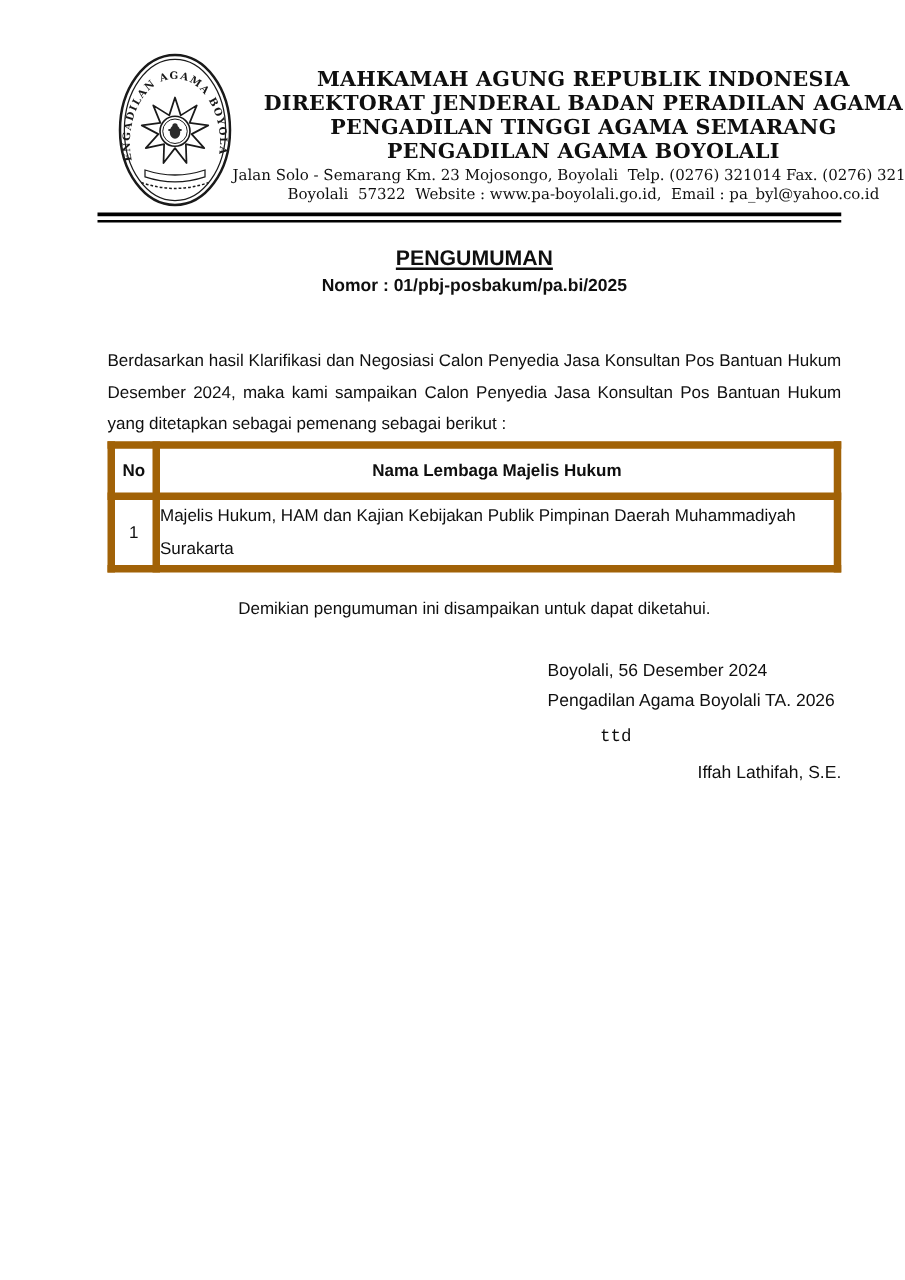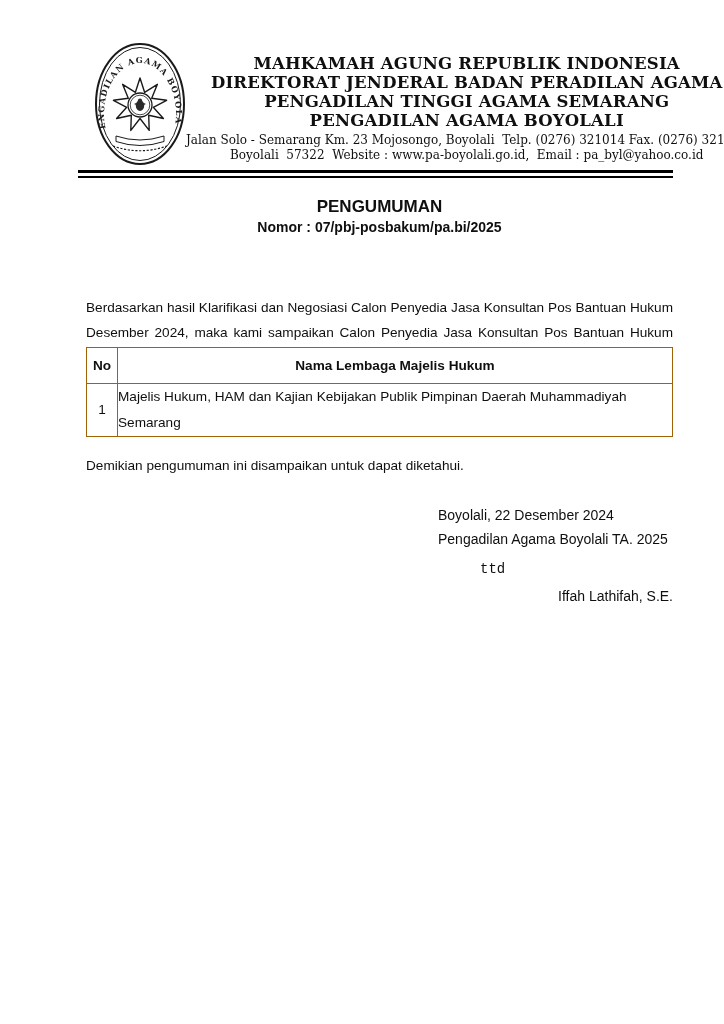--- a/index.html
+++ b/index.html
@@ -40,52 +40,53 @@
     height:2.5px;
     border-top:3.5px solid #000;
     border-bottom:2px solid #000;
   }
 
   
   .title-block { margin-top:20px; text-align:center; }
   .doc-title {
     display:inline-block;
     font-size:17px; font-weight:bold; line-height:17px;
+    text-decoration:underline;
     text-decoration-thickness:2px;
     text-underline-offset:2px;
   }
   .doc-number { margin-top:4px; font-size:14px; font-weight:bold; line-height:15px; }
 
   
-  .paragraph { margin-top:60px; font-size:13.6px; }
+  .paragraph { margin-top:40px; font-size:13.6px; }
   .jline { line-height:25px; text-align:justify; text-align-last:justify; white-space:normal; }
   .jline.last { text-align:left; text-align-last:left; }
 
   
   table.award {
     margin-top:2px;
     width:100%;
     border-collapse:collapse;
     table-layout:fixed;
     font-size:13.6px;
   }
   table.award th, table.award td {
-    border:1px solid #a16207;
+    border:6px solid #a16207;
     vertical-align:middle;
     padding:0;
   }
   th.col-no { width:30px; }
   table.award th { height:35px; font-weight:bold; text-align:center; }
   td.cell-no { text-align:center; }
   td.cell-name { padding-left:9px; }
   td.cell-name .cline { line-height:26px; text-align:left; }
   tr.data-row td { height:52px; }
 
   
-  .closing { margin-top:21px; font-size:13.6px; line-height:15px; }
+  .closing { margin-top:21px; font-size:13.6px; line-height:15px;text-align:center; }
   .signature { margin-left:352px; margin-top:35px; font-size:14px; }
   .sig-date { line-height:15px; }
   .sig-role { margin-top:9px; }
   .sig-role div { line-height:15.5px; }
   .sig-ttd { margin-top:15px; padding-left:42px; line-height:14px;font-family:Liberation Mono, monospace; }
   .sig-name { margin-top:13px; line-height:15px;text-align:right; }
 </style>
 </head>
 <body>
 
@@ -121,50 +122,51 @@
         <div class="addr-line">Jalan Solo - Semarang Km. 23 Mojosongo, Boyolali  Telp. (0276) 321014 Fax. (0276) 321599</div>
         <div class="addr-line">Boyolali  57322  Website : www.pa-boyolali.go.id,  Email : pa_byl@yahoo.co.id</div>
       </div>
     </div>
   </div>
 
   <div class="rule"></div>
 
   <div class="title-block">
     <div class="doc-title">PENGUMUMAN</div>
-    <div class="doc-number">Nomor : 07/pbj-posbakum/pa.bi/2025</div>
+    <div class="doc-number">Nomor : 01/pbj-posbakum/pa.bi/2025</div>
   </div>
 
   <div class="paragraph">
     <div class="jline">Berdasarkan hasil Klarifikasi dan Negosiasi Calon Penyedia Jasa Konsultan Pos Bantuan Hukum</div>
     <div class="jline">Desember 2024, maka kami sampaikan Calon Penyedia Jasa Konsultan Pos Bantuan Hukum</div>
+    <div class="jline last">yang ditetapkan sebagai pemenang sebagai berikut :</div>
   </div>
 
   <table class="award">
     <thead>
       <tr>
         <th class="col-no">No</th>
         <th>Nama Lembaga Majelis Hukum</th>
       </tr>
     </thead>
     <tbody>
       <tr class="data-row">
         <td class="cell-no">1</td>
         <td class="cell-name">
           <div class="cline">Majelis Hukum, HAM dan Kajian Kebijakan Publik Pimpinan Daerah Muhammadiyah</div>
-          <div class="cline">Semarang</div>
+          <div class="cline">Surakarta</div>
         </td>
       </tr>
     </tbody>
   </table>
 
   <div class="closing">Demikian pengumuman ini disampaikan untuk dapat diketahui.</div>
 
   <div class="signature">
-    <div class="sig-date">Boyolali, 22 Desember 2024</div>
+    <div class="sig-date">Boyolali, 56 Desember 2024</div>
     <div class="sig-role">
-      <div>Pengadilan Agama Boyolali TA. 2025</div>
+      <div>Pengadilan Agama Boyolali TA. 2026</div>
     </div>
     <div class="sig-ttd">ttd</div>
     <div class="sig-name">Iffah Lathifah, S.E.</div>
   </div>
 
 </div>
 
 </body></html>

